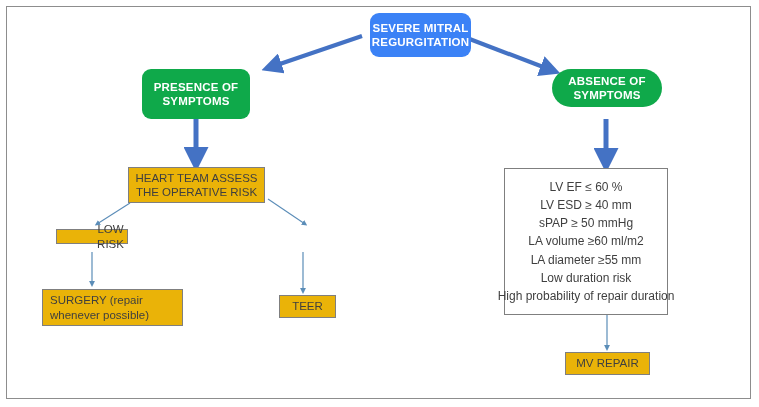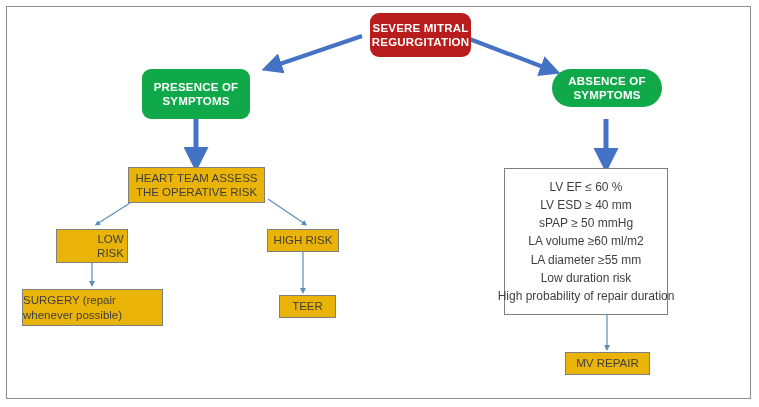--- a/index.html
+++ b/index.html
@@ -46,39 +46,41 @@
     line-height: 1.22;
     color: #404040;
   }
   
   .rounded {
     border-radius: 9px;
     color: #ffffff;
     letter-spacing: 0.2px;
   }
   .blue-box {
-    background: #b91c1c;
+    background: #3b82f6;
     font-size: 11.5px;
     font-weight: bold;
   }
   .green-box {
     background: #0fa94a;
     font-size: 11.5px;
     font-weight: bold;
   }
   
   .plain {
     background: #eab308;
     border: 1px solid #7f7f7f;
     color: #3f3f3f;
     font-size: 11.5px;
   }
   .plain-left {
     justify-content: flex-start;
     text-align: left;
+    padding-left: 7px;
+    margin-left: 20px;
   }
   .criteria {
     background: #ffffff;
     border: 1px solid #7f7f7f;
     color: #3f3f3f;
     font-size: 12px;
     flex-direction: column;
     justify-content: center;
     line-height: 1.52;
   }
@@ -130,23 +132,22 @@
 
   <div class="node rounded green-box nowrap-lines" style="left:142px; top:69px; width:108px; height:50px;">PRESENCE OF
 SYMPTOMS</div>
 
   <div class="node rounded green-box nowrap-lines" style="left:552px; top:69px; width:110px; height:38px;border-radius:19px;">ABSENCE OF
 SYMPTOMS</div>
 
   <div class="node plain nowrap-lines" style="left:128px; top:167px; width:137px; height:36px;">HEART TEAM ASSESS
 THE OPERATIVE RISK</div>
 
-  <div class="node plain" style="left:56px; top:229px; width:72px; height:34px;padding-left:37px;">LOW RISK</div>
+  <div class="node plain" style="left:56px; top:229px; width:72px; height:15px;padding-left:37px;">LOW RISK</div>
 
-  <div class="node plain" style="left:267px; top:229px; width:72px; height:23px;">HIGH RISK</div>
 
   <div class="node plain plain-left nowrap-lines" style="left:22px; top:289px; width:141px; height:37px;">SURGERY (repair
 whenever possible)</div>
 
   <div class="node plain" style="left:279px; top:295px; width:57px; height:23px;">TEER</div>
 
   <div class="node criteria" style="left:504px; top:168px; width:164px; height:147px;">
     <span class="crit-line">LV EF ≤ 60 %</span>
     <span class="crit-line">LV ESD ≥ 40 mm</span>
     <span class="crit-line">sPAP ≥ 50 mmHg</span>

